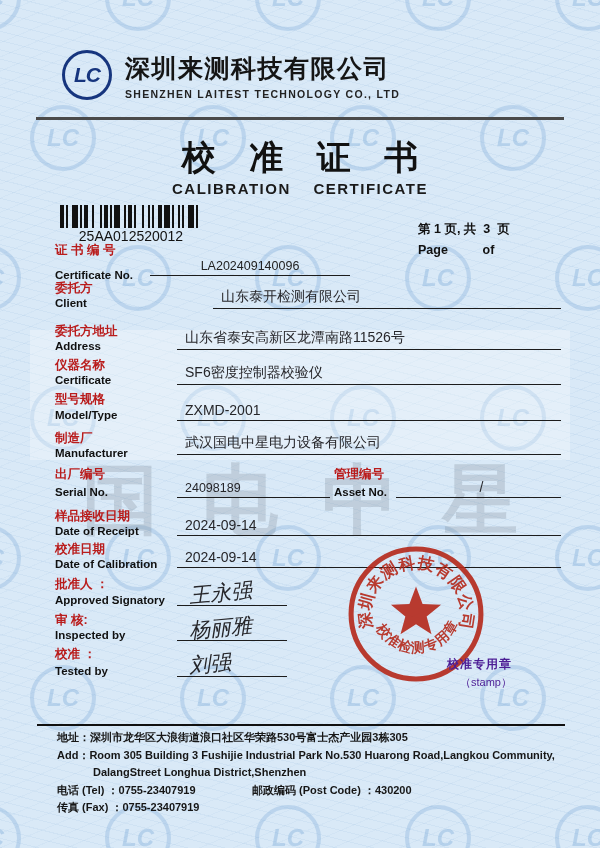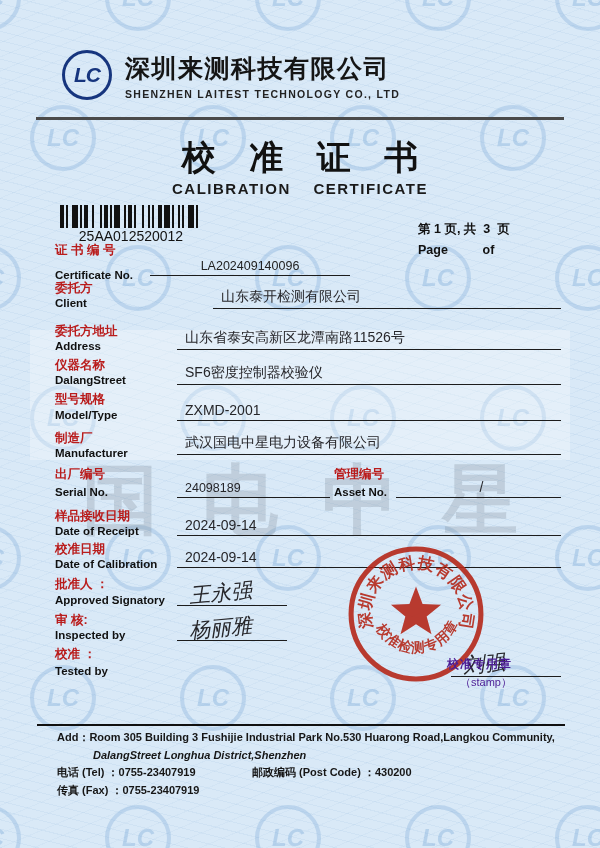--- a/index.html
+++ b/index.html
@@ -75,21 +75,21 @@
   .stamp{position:absolute;left:345px;top:543px;width:142px;height:142px;z-index:3;opacity:0.90;}
   .stamp-caption{position:absolute;left:428px;top:656px;width:84px;text-align:right;z-index:3;
     color:#4c1d95;}
   .stamp-cap1{font-size:12px;font-weight:bold;letter-spacing:1px;}
   .stamp-cap2{font-size:11px;margin-top:2px;}
 
   
   .hr-footer{position:absolute;left:37px;top:724px;width:528px;height:2px;background:#101010;}
   .footer{position:absolute;left:57px;top:729px;width:500px;font-size:11px;font-weight:bold;
     color:#161616;line-height:17.6px;}
-  .footer .indent{padding-left:36px;font-style:italic;}
+  .footer .indent{padding-left:36px;}
   .footer .tel-part{display:inline-block;width:192px;}
 </style>
 </head>
 <body>
 
 <div class="page">
 
   <div class="wm-layer" id="wm-layer">
       <div class="wm-lc" style="left: -45px; top: -35px;">LC</div>
       <div class="wm-lc" style="left: 105px; top: -35px;">LC</div>
@@ -216,21 +216,21 @@
       <div class="lblcol">
         <div class="lbl-cn">委托方地址</div>
         <div class="lbl-en">Address</div>
       </div>
       <div class="valcol">山东省泰安高新区龙潭南路11526号</div>
     </div>
 
     <div class="row" style="top:357px;height:28px;">
       <div class="lblcol">
         <div class="lbl-cn">仪器名称</div>
-        <div class="lbl-en">DalangStreet</div>
+        <div class="lbl-en">Certificate</div>
       </div>
       <div class="valcol">SF6密度控制器校验仪</div>
     </div>
 
     <div class="row" style="top:391px;height:30px;">
       <div class="lblcol">
         <div class="lbl-cn">型号规格</div>
         <div class="lbl-en">Model/Type</div>
       </div>
       <div class="valcol">ZXMD-2001</div>
@@ -286,21 +286,21 @@
     <div class="row" style="top:612px;height:29px;">
       <div class="lblcol">
         <div class="lbl-cn">审 核:</div>
         <div class="lbl-en">Inspected by</div>
       </div>
       <div class="sig-line">
         <span class="sig-name">杨丽雅</span>
       </div>
     </div>
 
-    <div class="row" style="top:646px;height:31px;justify-content:space-between;">
+    <div class="row" style="top:646px;height:31px;">
       <div class="lblcol">
         <div class="lbl-cn">校准 ：</div>
         <div class="lbl-en">Tested by</div>
       </div>
       <div class="sig-line">
         <span class="sig-name">刘强</span>
       </div>
     </div>
 
     <svg class="stamp" viewBox="0 0 140 140">
@@ -317,20 +317,21 @@
         <textPath href="#arcBottom" startOffset="2">校准检测专用章</textPath>
       </text>
     </svg>
     <div class="stamp-caption">
       <div class="stamp-cap1">校准专用章</div>
       <div class="stamp-cap2">（stamp）</div>
     </div>
 
     <div class="hr-footer"></div>
     <div class="footer">
+      <div>地址：深圳市龙华区大浪街道浪口社区华荣路530号富士杰产业园3栋305</div>
       <div>Add：Room 305 Building 3 Fushijie Industrial Park No.530 Huarong Road,Langkou Community,</div>
       <div class="indent">DalangStreet Longhua District,Shenzhen</div>
       <div>
         <span class="tel-part">电话 (Tel)  ：0755-23407919</span>
         <span>邮政编码 (Post Code) ：430200</span>
       </div>
       <div>传真 (Fax)  ：0755-23407919</div>
     </div>
 
   </div>

